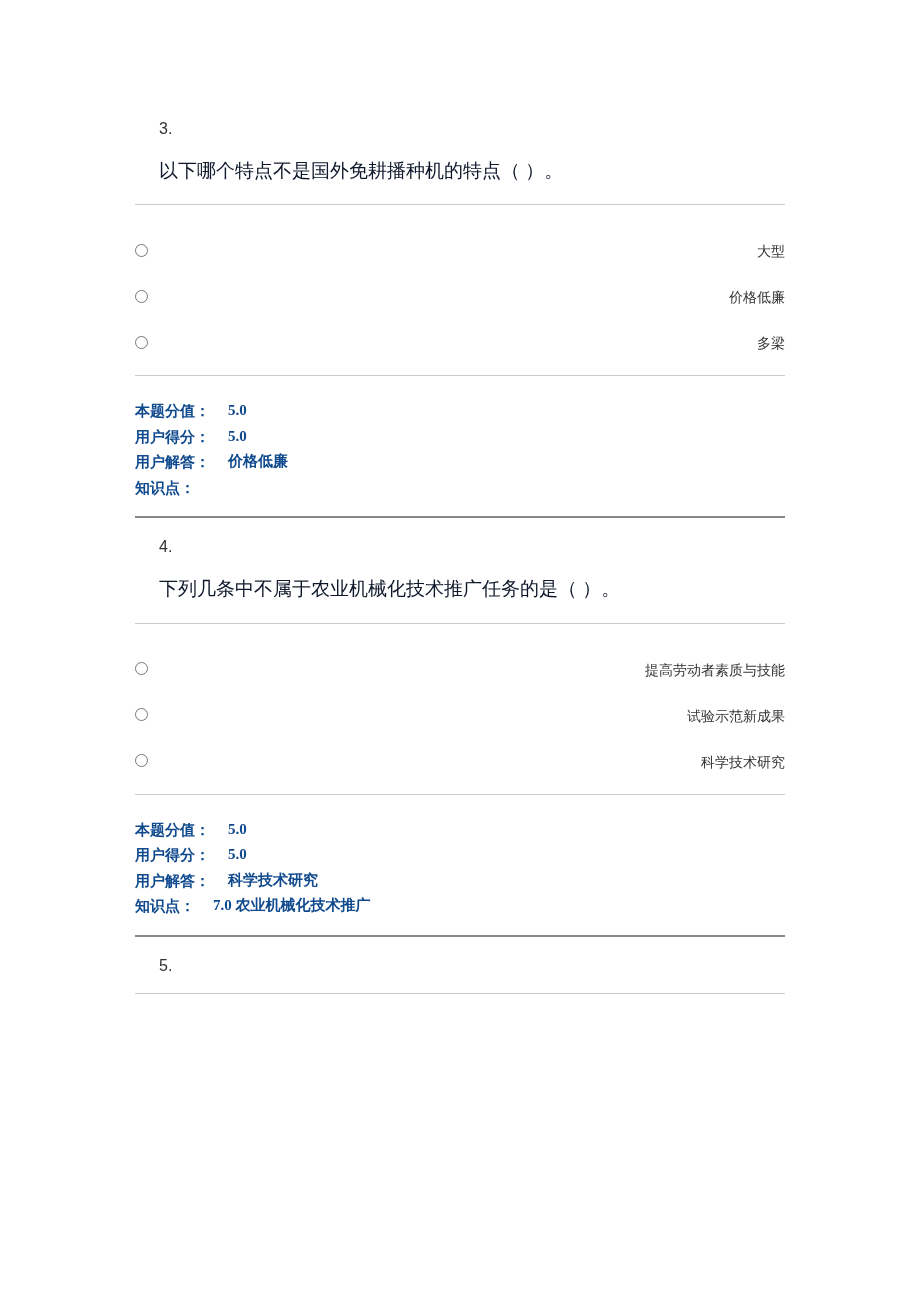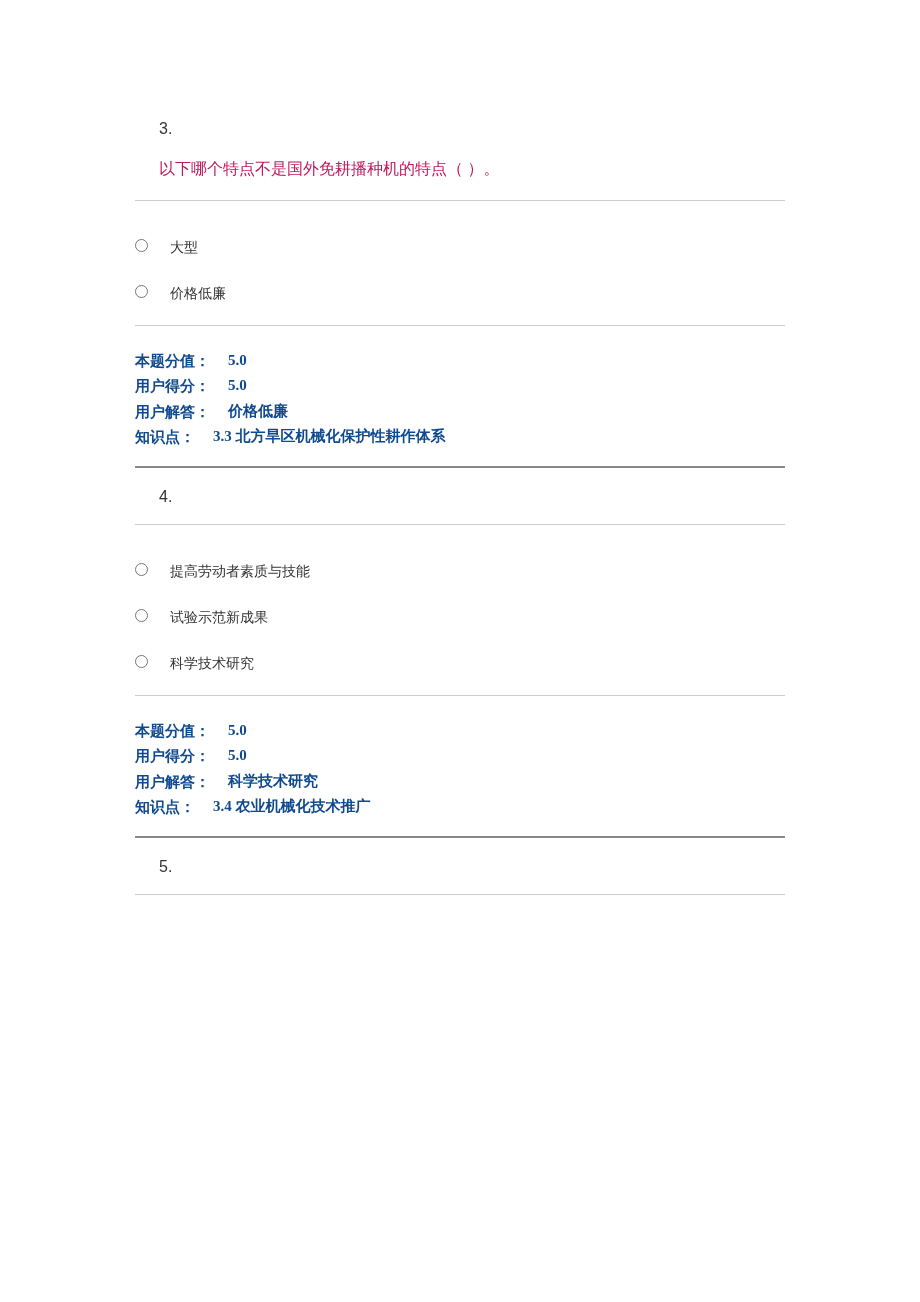--- a/index.html
+++ b/index.html
@@ -15,39 +15,40 @@
     }
     .question-block {
       margin-bottom: 10px;
     }
     .q-number {
       font-size: 16px;
       color: #333;
       padding: 10px 0 18px 24px;
     }
     .q-text {
-      font-size: 16px;
-      color: #be185d;
+      font-size: 19px;
+      color: #0f172a;
       padding: 0 0 18px 24px;
       line-height: 1.6;
     }
     hr.separator {
       border: none;
       border-top: 1px solid #cccccc;
       margin: 0;
     }
     .options {
       padding: 22px 0 10px 0;
     }
     .option-row {
       display: flex;
       align-items: center;
       padding: 12px 0 12px 0;
       font-size: 14px;
       color: #333;
+      justify-content: space-between;
     }
     .option-row .radio {
       width: 13px;
       height: 13px;
       margin-right: 22px;
       flex-shrink: 0;
     }
     .option-row .opt-label {
       padding-top: 4px;
     }
@@ -86,45 +87,49 @@
     <hr class="separator">
     <div class="options">
       <div class="option-row">
         <input type="radio" class="radio" style="">
         <span class="opt-label">大型</span>
       </div>
       <div class="option-row">
         <input type="radio" class="radio" style="">
         <span class="opt-label">价格低廉</span>
       </div>
+      <div class="option-row">
+        <input type="radio" class="radio" style="">
+        <span class="opt-label">多梁</span>
+      </div>
     </div>
     <hr class="separator">
     <div class="meta">
       <div class="meta-row">
         <span class="label">本题分值：</span>
         <span class="value">5.0</span>
       </div>
       <div class="meta-row">
         <span class="label">用户得分：</span>
         <span class="value">5.0</span>
       </div>
       <div class="meta-row">
         <span class="label">用户解答：</span>
         <span class="value">价格低廉</span>
       </div>
       <div class="meta-row">
         <span class="label">知识点：</span>
-        <span class="value">3.3  北方旱区机械化保护性耕作体系</span>
       </div>
     </div>
     <hr class="thick-hr">
   </div>
 
   <div class="question-block">
     <div class="q-number">4.</div>
+    <div class="q-text">下列几条中不属于农业机械化技术推广任务的是（ ）。</div>
     <hr class="separator">
     <div class="options">
       <div class="option-row">
         <input type="radio" class="radio" style="">
         <span class="opt-label">提高劳动者素质与技能</span>
       </div>
       <div class="option-row">
         <input type="radio" class="radio" style="">
         <span class="opt-label">试验示范新成果</span>
       </div>
@@ -142,21 +147,21 @@
       <div class="meta-row">
         <span class="label">用户得分：</span>
         <span class="value">5.0</span>
       </div>
       <div class="meta-row">
         <span class="label">用户解答：</span>
         <span class="value">科学技术研究</span>
       </div>
       <div class="meta-row">
         <span class="label">知识点：</span>
-        <span class="value">3.4  农业机械化技术推广</span>
+        <span class="value">7.0  农业机械化技术推广</span>
       </div>
     </div>
     <hr class="thick-hr">
   </div>
 
   <div class="question-block">
     <div class="q-number">5.</div>
     <hr class="separator">
   </div>
 

